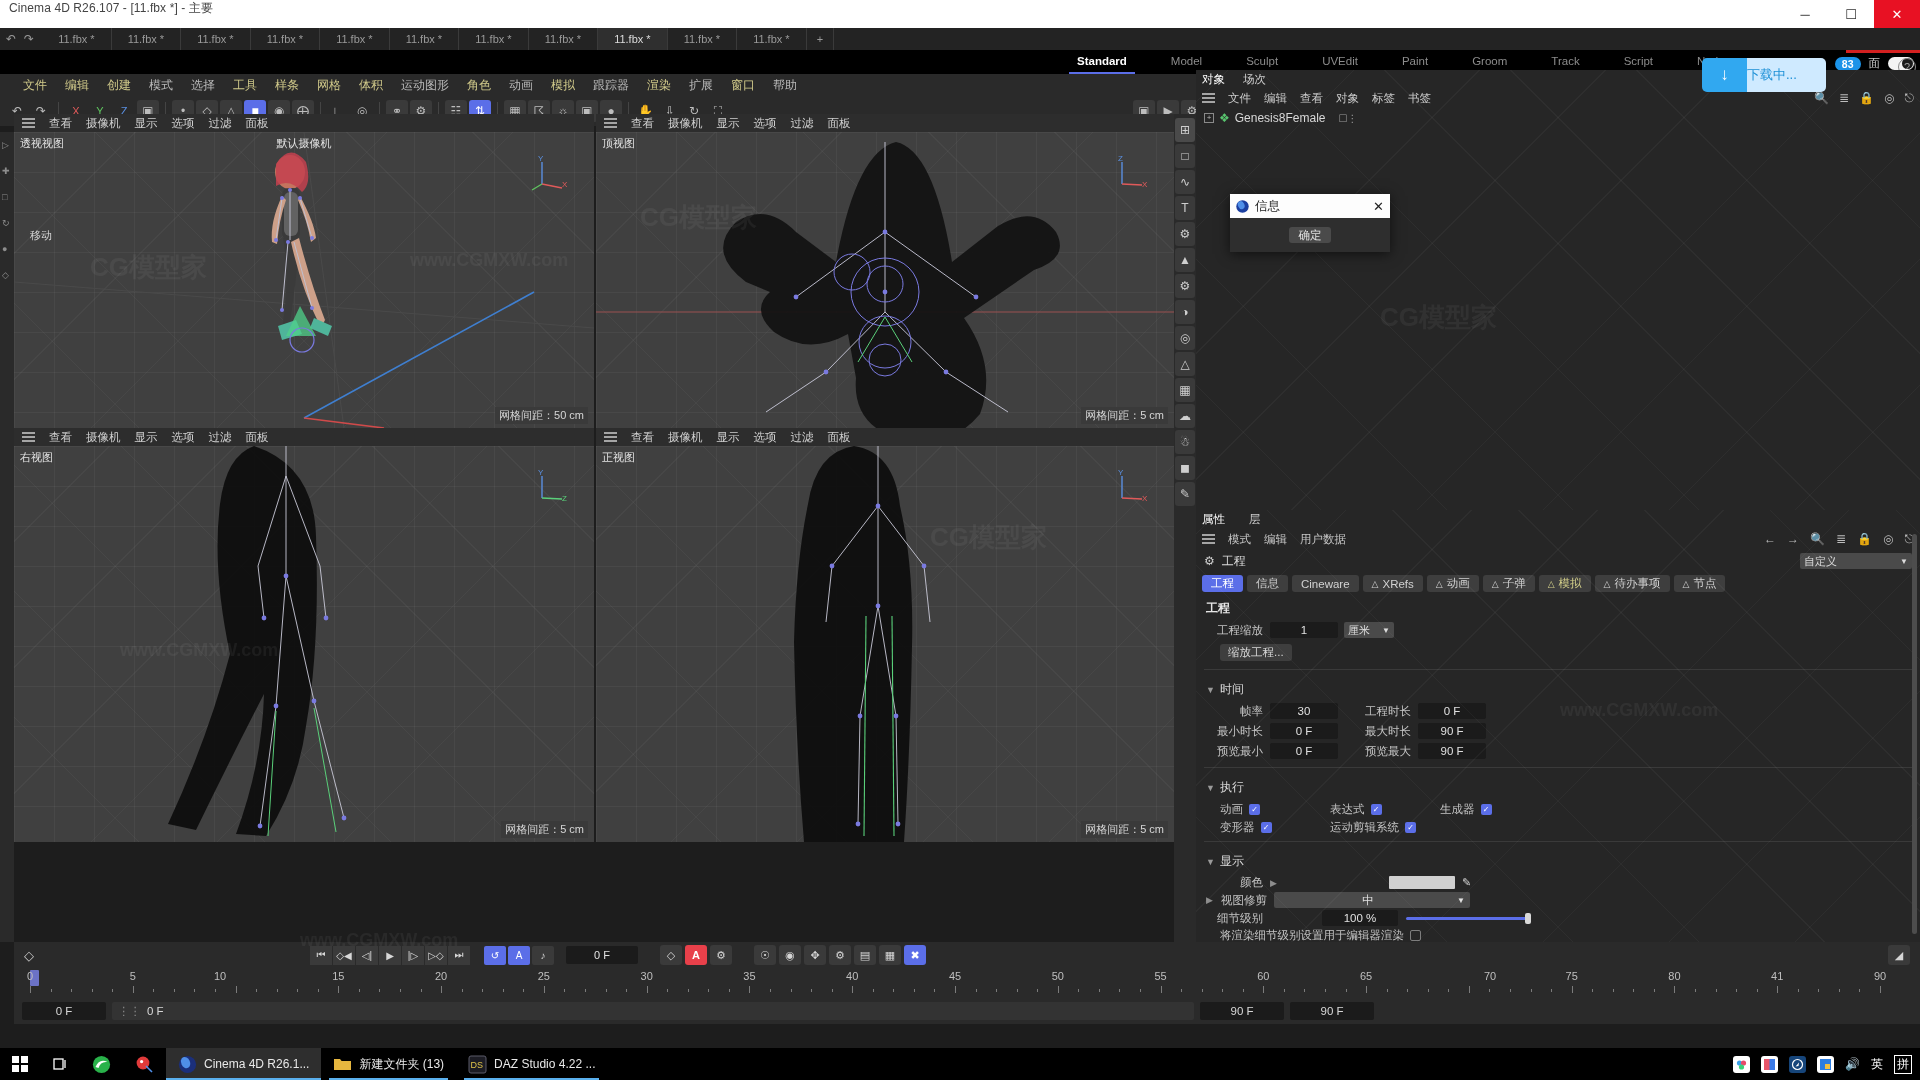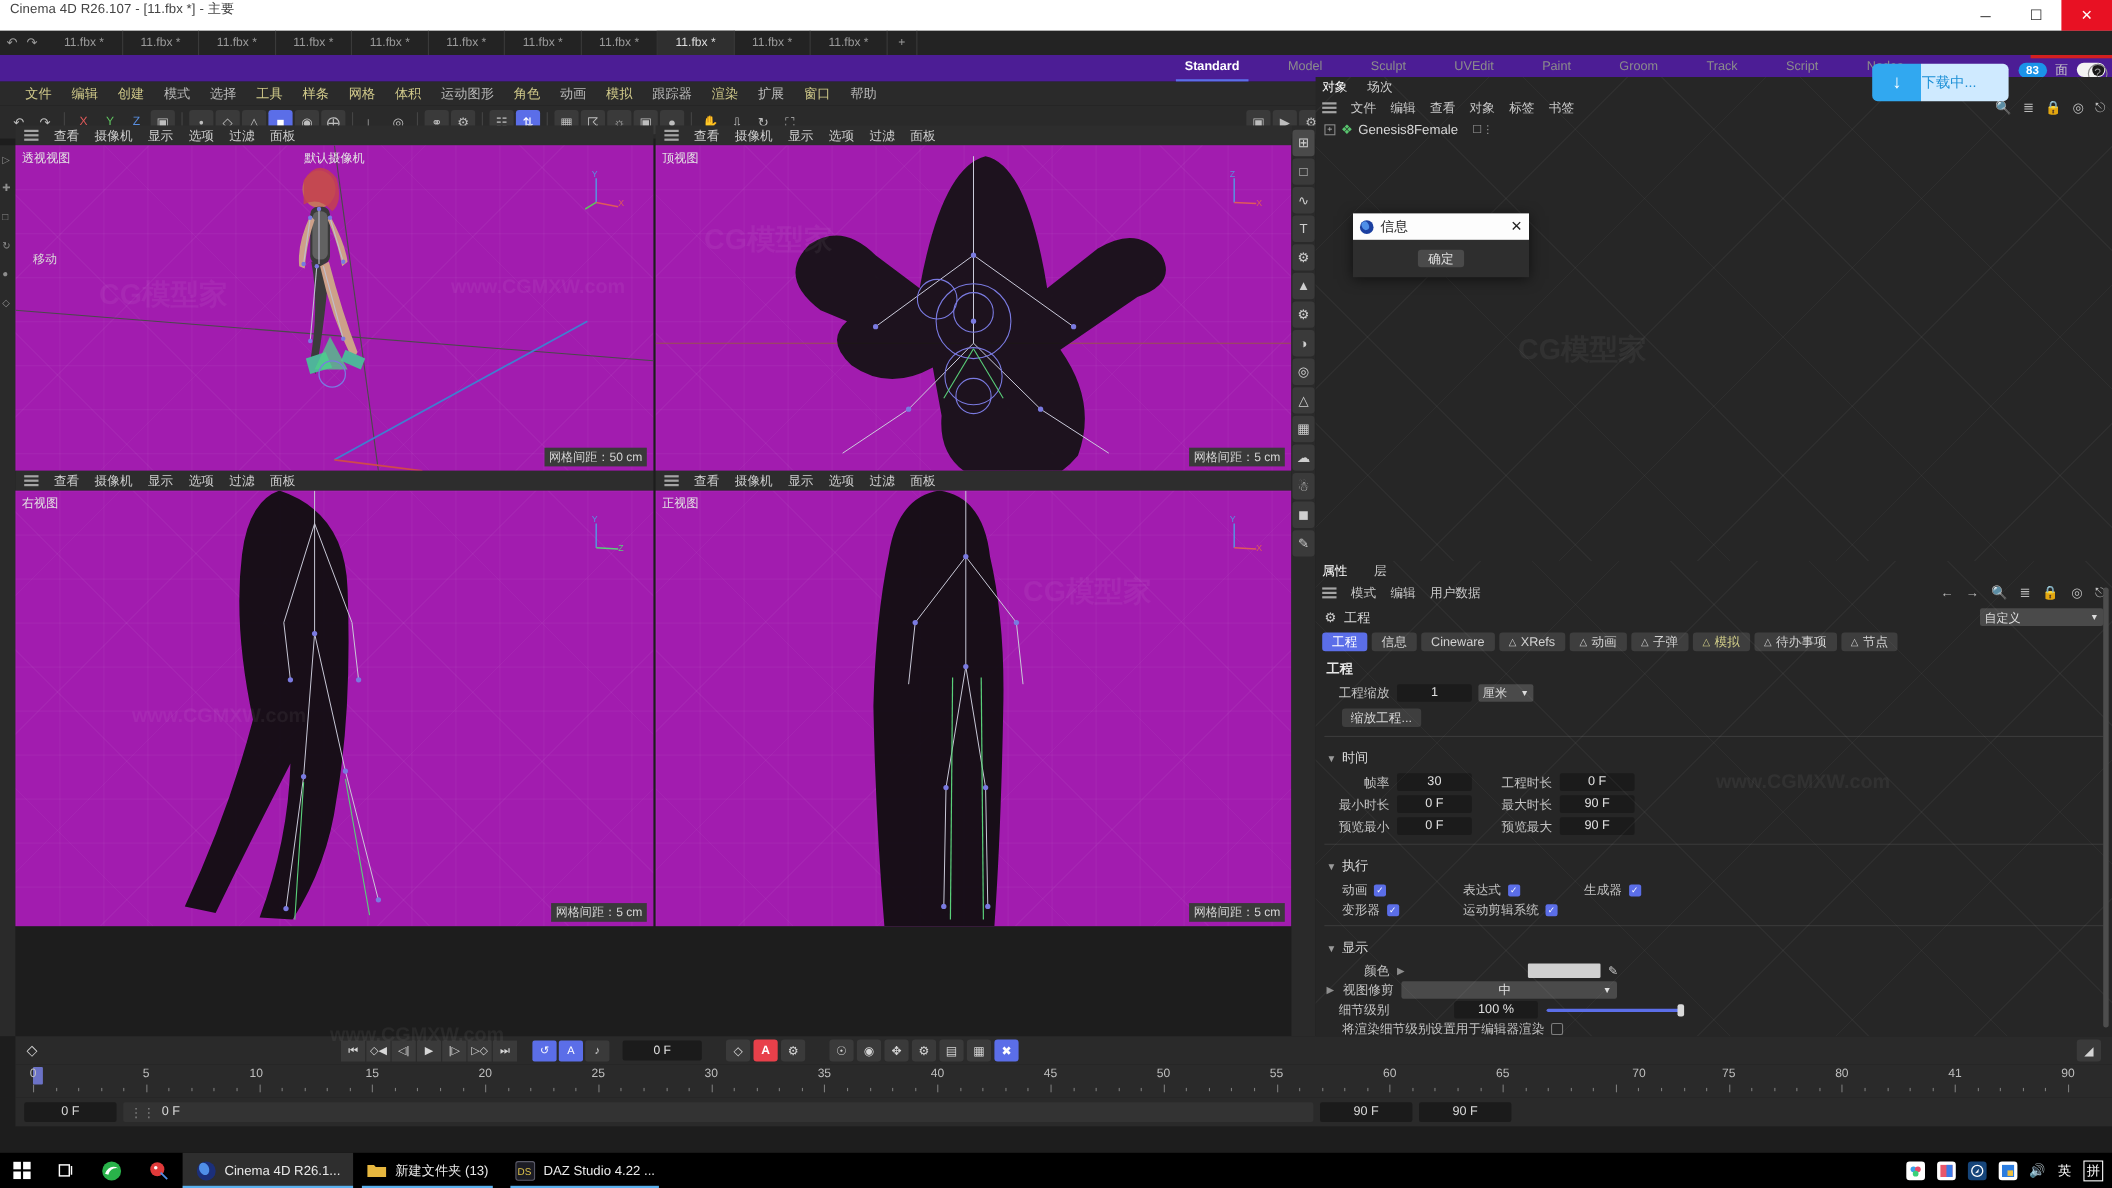--- a/index.html
+++ b/index.html
@@ -19,21 +19,21 @@
   .winbtn { width:46px; height:28px; display:flex; align-items:center; justify-content:center; color:#333; font-size:13px; }
   .winbtn.close { background:#e81123; color:#fff; }
 
   
   .tabstrip { height:22px; background:#232323; display:flex; align-items:center; position:relative; }
   .undoredo { display:flex; gap:8px; padding:0 8px 0 6px; color:#9a9a9a; font-size:12px; }
   .doctab { padding:0 16px; height:22px; line-height:22px; color:#9a9a9a; font-size:11px;
             border-right:1px solid #3a3a3a; white-space:nowrap; }
 
   
-  .layoutbar { height:24px; background:#4c1d95; display:flex; align-items:center; position:relative; }
+  .layoutbar { height:24px; background:#000000; display:flex; align-items:center; position:relative; }
   .layoutbar .spacer { width:1055px; }
   .ltab { padding:0 22px; height:24px; line-height:22px; font-size:11.5px; color:#8c8c8c; position:relative; }
   .ltab.active { color:#ffffff; font-weight:bold; }
   .ltab.active::after { content:""; position:absolute; left:14px; right:14px; bottom:0; height:2.5px; background:#5b6ee8; }
   .rightcluster { position:absolute; right:6px; bottom:3px; display:flex; align-items:center; gap:8px; }
   .badge83 { background:#1b93e8; color:#fff; border-radius:9px; font-size:10.5px; padding:1px 7px; font-weight:bold; }
   .toggle { width:26px; height:13px; border-radius:7px; background:#f3f3f3; position:relative; }
   .toggle::after { content:""; position:absolute; right:1px; top:1px; width:11px; height:11px; border-radius:50%; background:#1a1a1a; }
   .redline { position:absolute; right:0; top:0; width:74px; height:3px; background:#d42020; }
 
@@ -54,21 +54,21 @@
   .leftrail { position:absolute; left:0; top:132px; width:14px; height:810px; background:#2a2a2a;
               display:flex; flex-direction:column; align-items:center; gap:16px; padding-top:8px; }
   .railbtn { width:10px; height:10px; color:#8d8d8d; font-size:9px; line-height:10px; }
 
   
   .vpgrid { position:absolute; left:14px; top:114px; width:1160px; height:828px; }
   .vphdr { height:18px; background:#2d2d2d; display:flex; align-items:center; gap:14px; padding-left:8px; }
   .vphdr .hm { font-size:11.5px; color:#cfcfcf; }
   .burger { width:13px; height:10px; display:flex; flex-direction:column; justify-content:space-between; }
   .burger i { display:block; height:2px; background:#a5a5a5; }
-  .vp { position:absolute; background:#a21caf; overflow:hidden; }
+  .vp { position:absolute; background:#404040; overflow:hidden; }
   .vp .vpname { position:absolute; left:6px; top:4px; font-size:11px; color:#e3e3e3; }
   .vp .vpcenter { position:absolute; left:50%; transform:translateX(-50%); top:4px; font-size:11px; color:#e3e3e3; }
   .vp .gridlbl { position:absolute; right:6px; bottom:4px; font-size:11px; color:#d6d6d6; background:#3a3a3a; padding:1px 4px; }
   .gridbg { position:absolute; inset:0;
     background-image:
       linear-gradient(to right, rgba(255,255,255,.045) 1px, transparent 1px),
       linear-gradient(to bottom, rgba(255,255,255,.045) 1px, transparent 1px);
     background-size:40px 40px; }
   .axisgizmo { position:absolute; right:26px; top:22px; width:40px; height:40px; }
   .movelbl { position:absolute; left:16px; top:96px; font-size:11px; color:#d8d8d8; }
@@ -873,21 +873,21 @@
         <span class="tick" style="left: 36.5556px; top: 21px; height: 3px;"></span>
         <span class="tick" style="left: 57.1111px; top: 21px; height: 3px;"></span>
         <span class="tick" style="left: 77.6667px; top: 21px; height: 3px;"></span>
         <span class="tick" style="left: 98.2222px; top: 21px; height: 3px;"></span>
         <span class="tknum" style="left: 118.778px;">5</span>
         <span class="tick" style="left: 118.778px; height: 7px;"></span>
         <span class="tick" style="left: 139.333px; top: 21px; height: 3px;"></span>
         <span class="tick" style="left: 159.889px; top: 21px; height: 3px;"></span>
         <span class="tick" style="left: 180.444px; top: 21px; height: 3px;"></span>
         <span class="tick" style="left: 201px; top: 21px; height: 3px;"></span>
-        <span class="tknum" style="left: 219px;">10</span>
+        <span class="tknum" style="left: 206px;">10</span>
         <span class="tick" style="left: 221.556px; height: 7px;"></span>
         <span class="tick" style="left: 242.111px; top: 21px; height: 3px;"></span>
         <span class="tick" style="left: 262.667px; top: 21px; height: 3px;"></span>
         <span class="tick" style="left: 283.222px; top: 21px; height: 3px;"></span>
         <span class="tick" style="left: 303.778px; top: 21px; height: 3px;"></span>
         <span class="tknum" style="left: 324.333px;">15</span>
         <span class="tick" style="left: 324.333px; height: 7px;"></span>
         <span class="tick" style="left: 344.889px; top: 21px; height: 3px;"></span>
         <span class="tick" style="left: 365.444px; top: 21px; height: 3px;"></span>
         <span class="tick" style="left: 386px; top: 21px; height: 3px;"></span>

